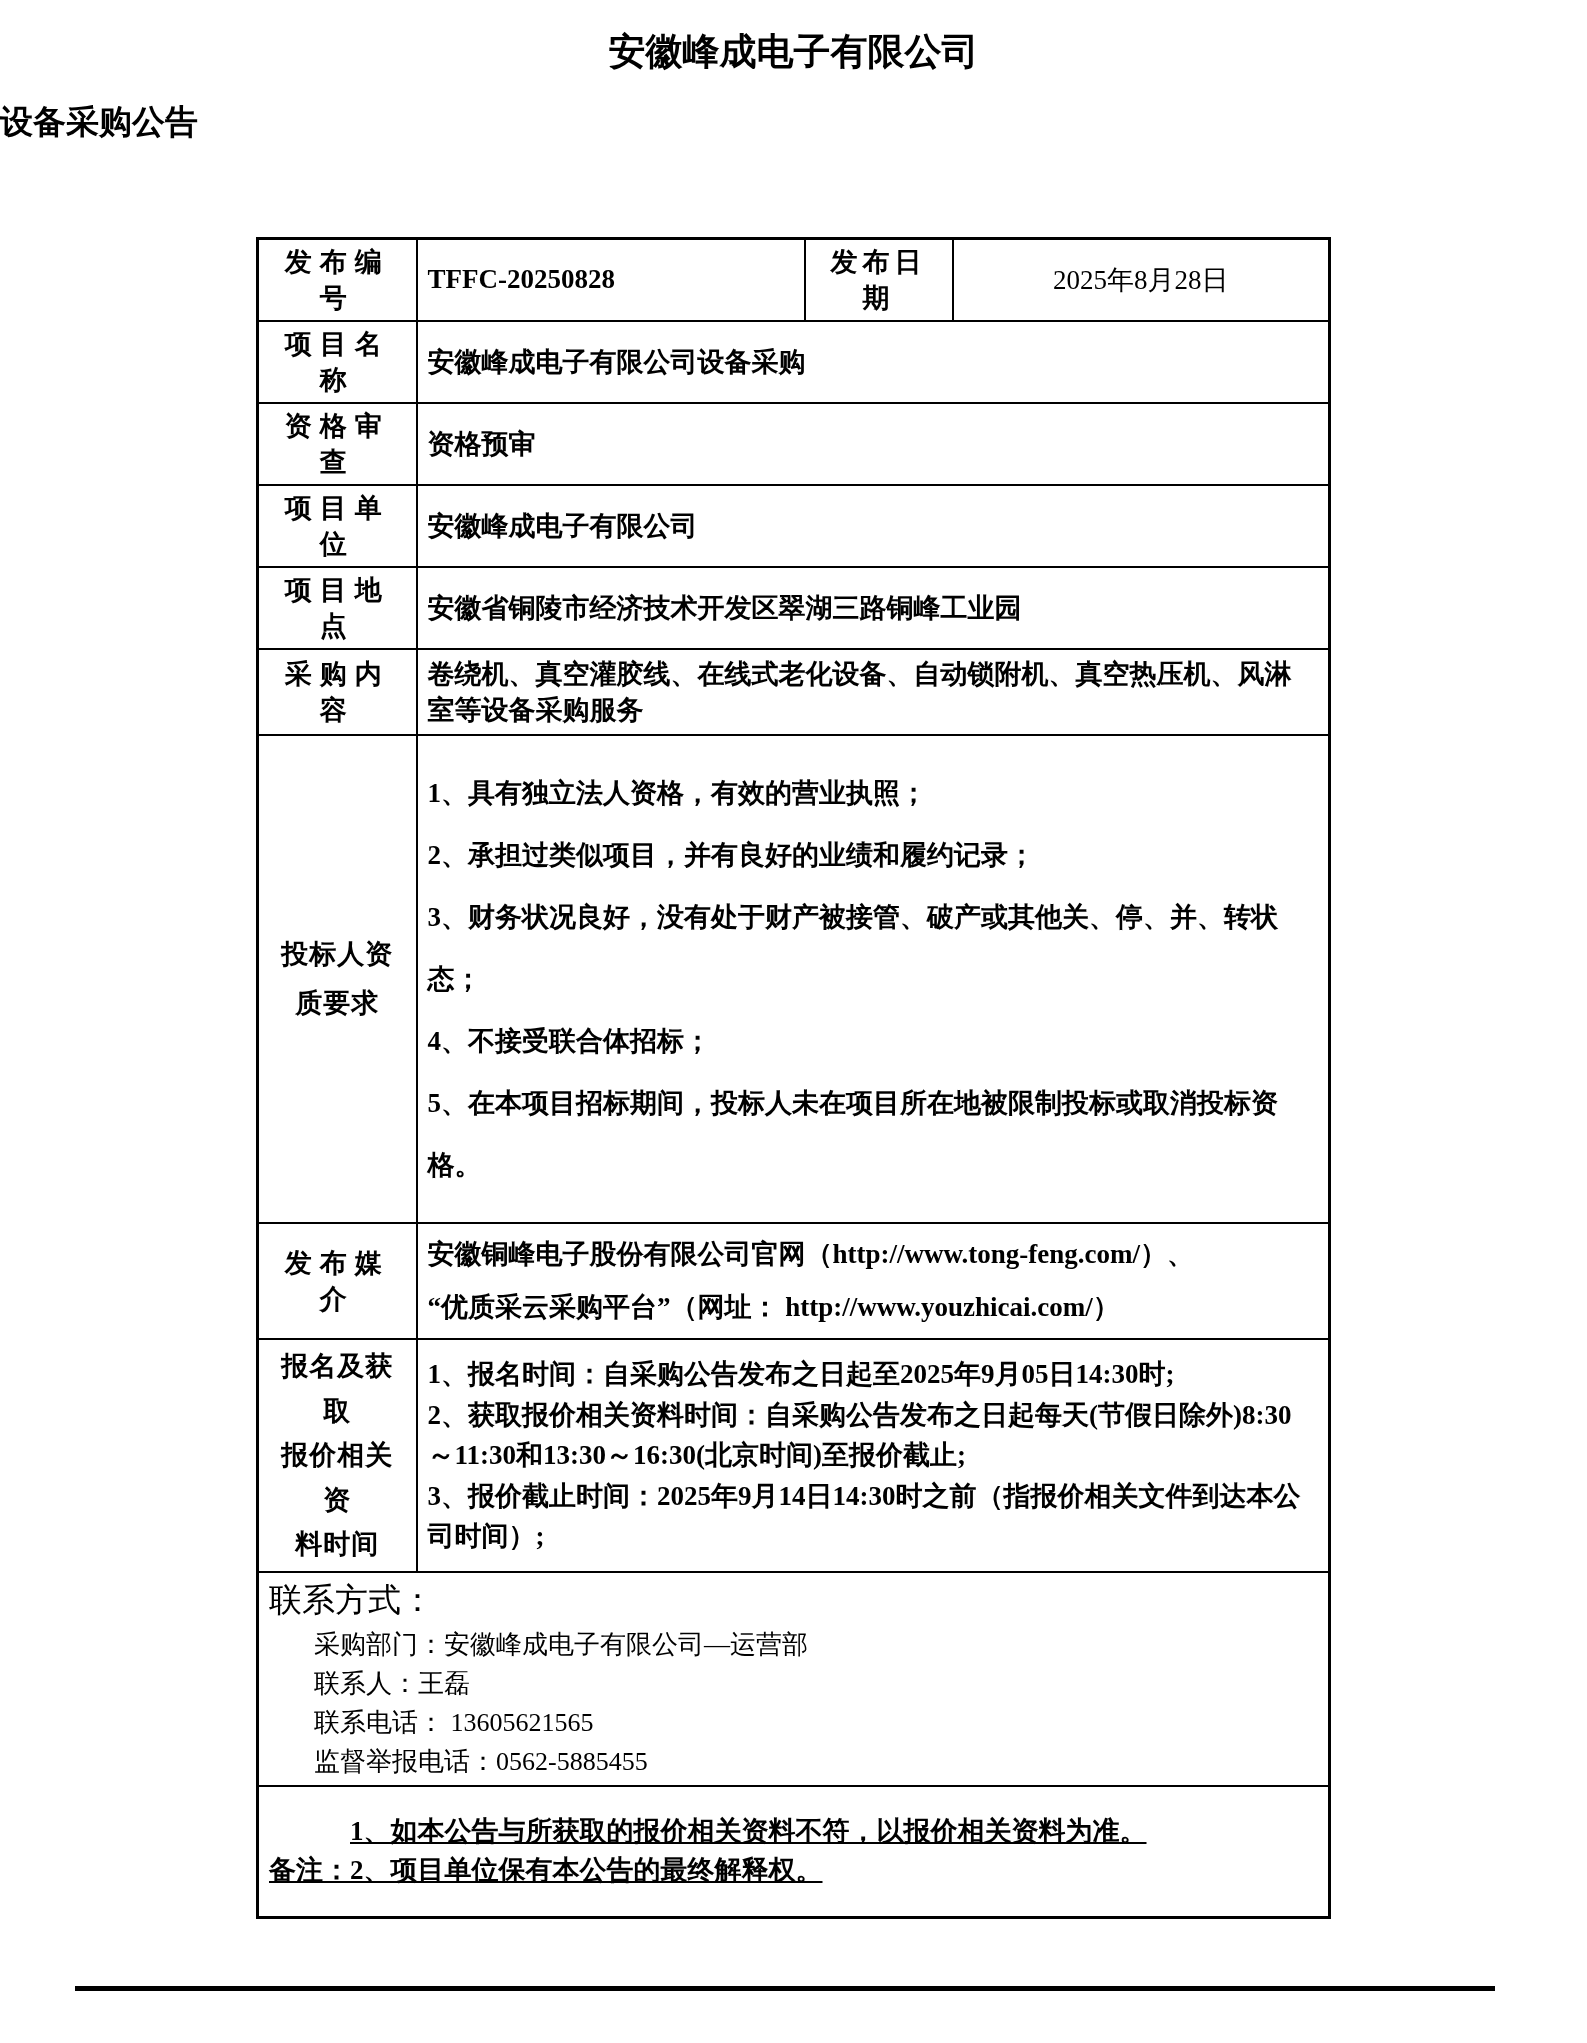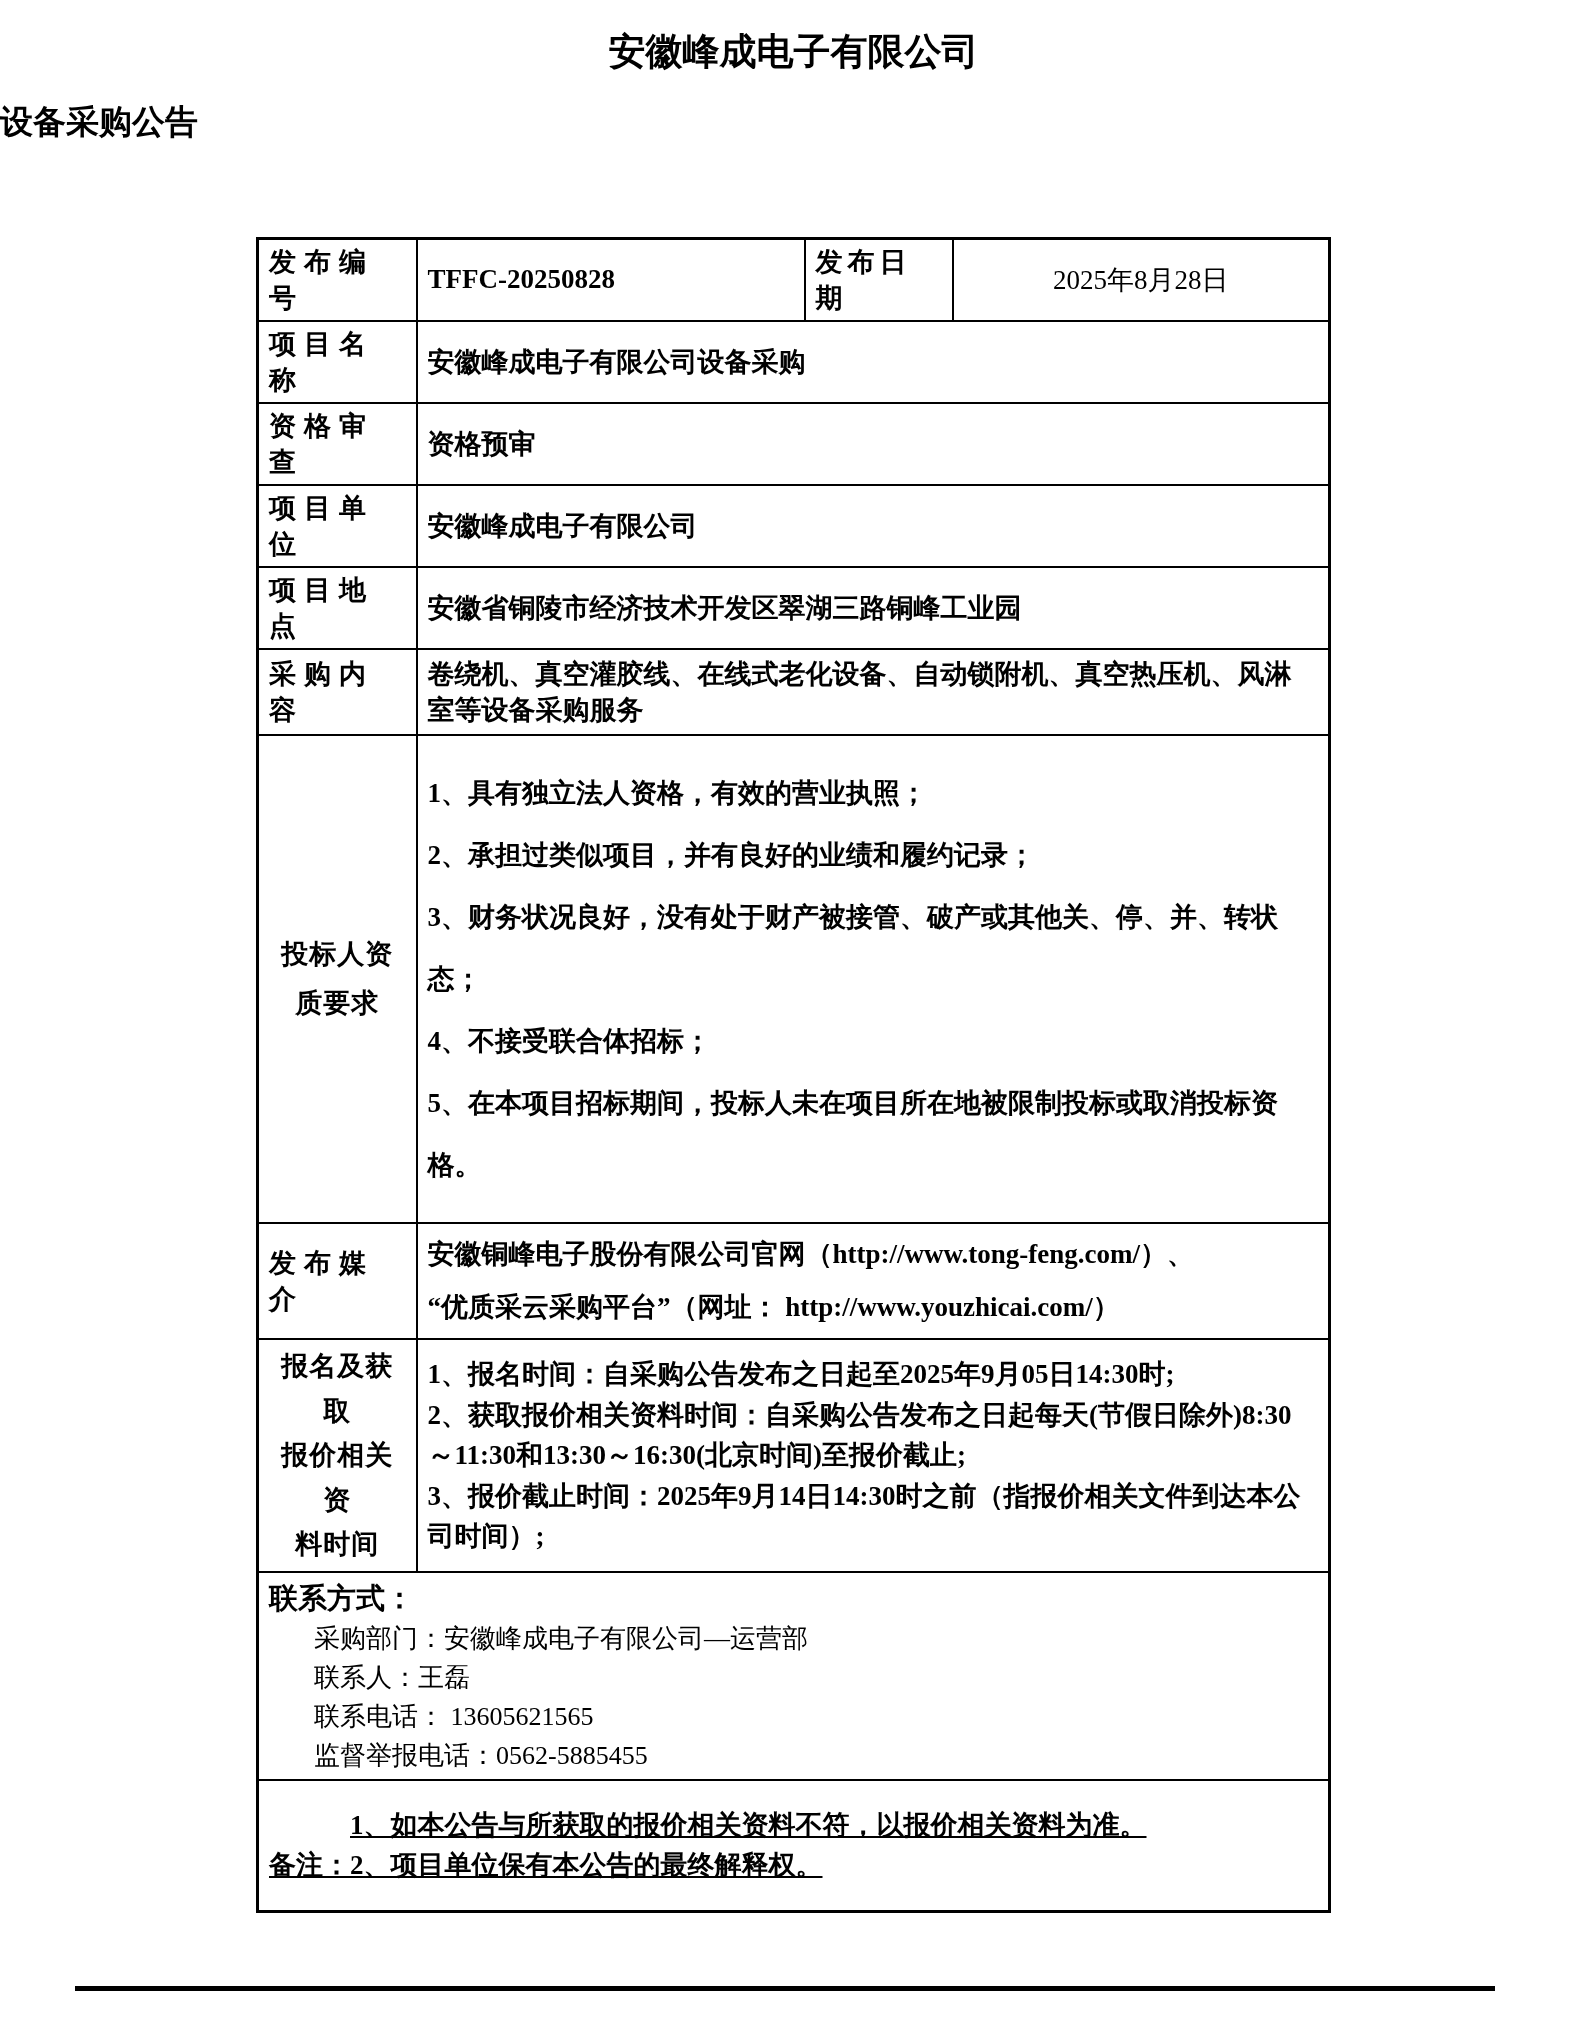--- a/index.html
+++ b/index.html
@@ -35,37 +35,37 @@
     overflow:hidden;
   }
   tr.h65  > td{height:65px;}
   tr.h86  > td{height:86px;}
   tr.h488 > td{height:488px;}
   tr.h132 > td{height:116px;}
   tr.h195 > td{height:195px;}
   tr.h180 > td{height:180px;}
   tr.h132b> td{height:132px;}
   td.lbl{
-    text-align:left;font-weight:bold;
+    text-align:center;font-weight:bold;
     letter-spacing:8px;padding-left:2px;padding-right:0;
   }
   td.lbl-narrow{letter-spacing:5px;}
   td.lbl-multi{
     text-align:center;font-weight:bold;
     white-space:pre-line;line-height:1.8;letter-spacing:1px;
     padding-left:4px;padding-right:4px;
   }
   td.val{text-align:left;font-weight:bold;}
   td.center{text-align:center;}
   .qual-item{line-height:2.3;}
   .media-line{line-height:1.95;}
   .sched-cell{line-height:1.5;padding-top:2px;}
   .sched-item{line-height:1.5;}
   td.contact-cell{vertical-align:top;padding-top:6px;}
-  .contact-heading{font-weight:bold;font-size:29px;line-height:1.45;}
+  .contact-heading{font-weight:normal;font-size:33px;line-height:1.45;}
   .contact-line{font-size:26px;line-height:1.5;padding-left:45px;}
   td.remarks-cell{vertical-align:top;padding-top:8px;}
   .remarks-wrap{display:flex;align-items:flex-end;font-weight:bold;text-decoration:underline;}
   .remarks-label{white-space:nowrap;line-height:1.45;}
   .remarks-items{line-height:1.45;}
   .footer-rule{
     position:absolute;left:75px;top:1986px;
     width:1420px;height:5px;background:#000;
   }
 </style>

